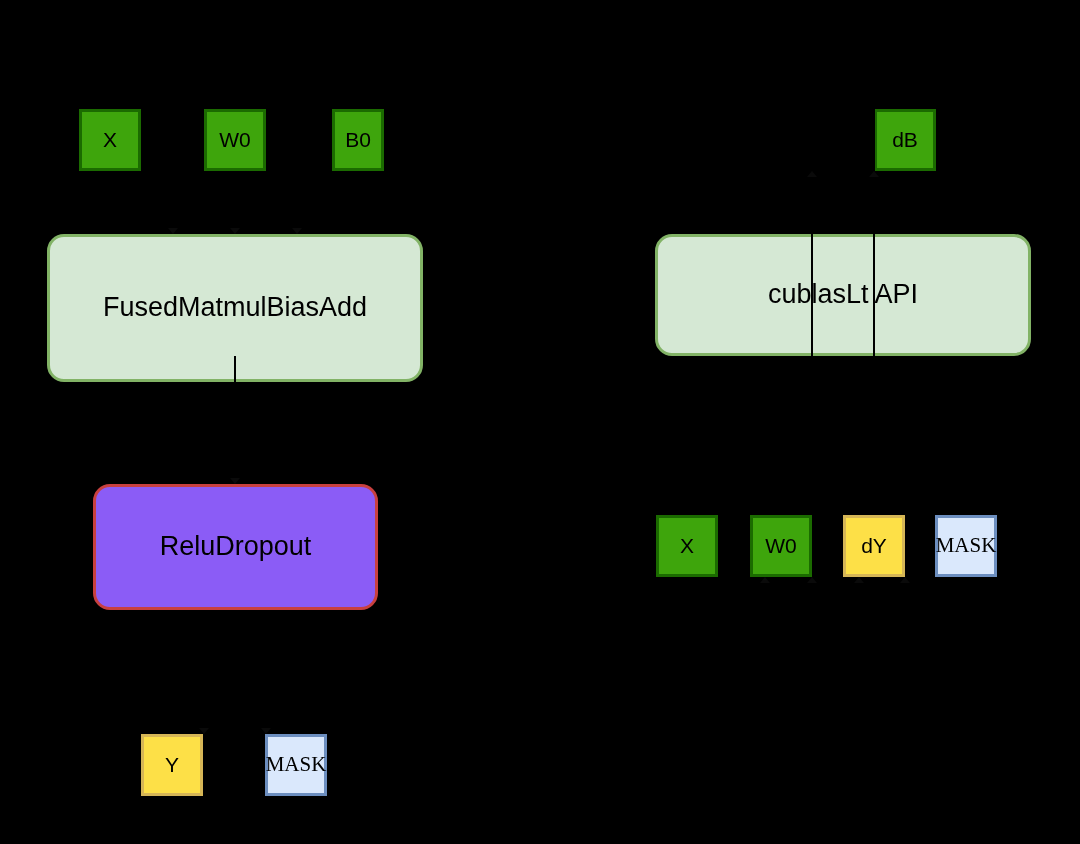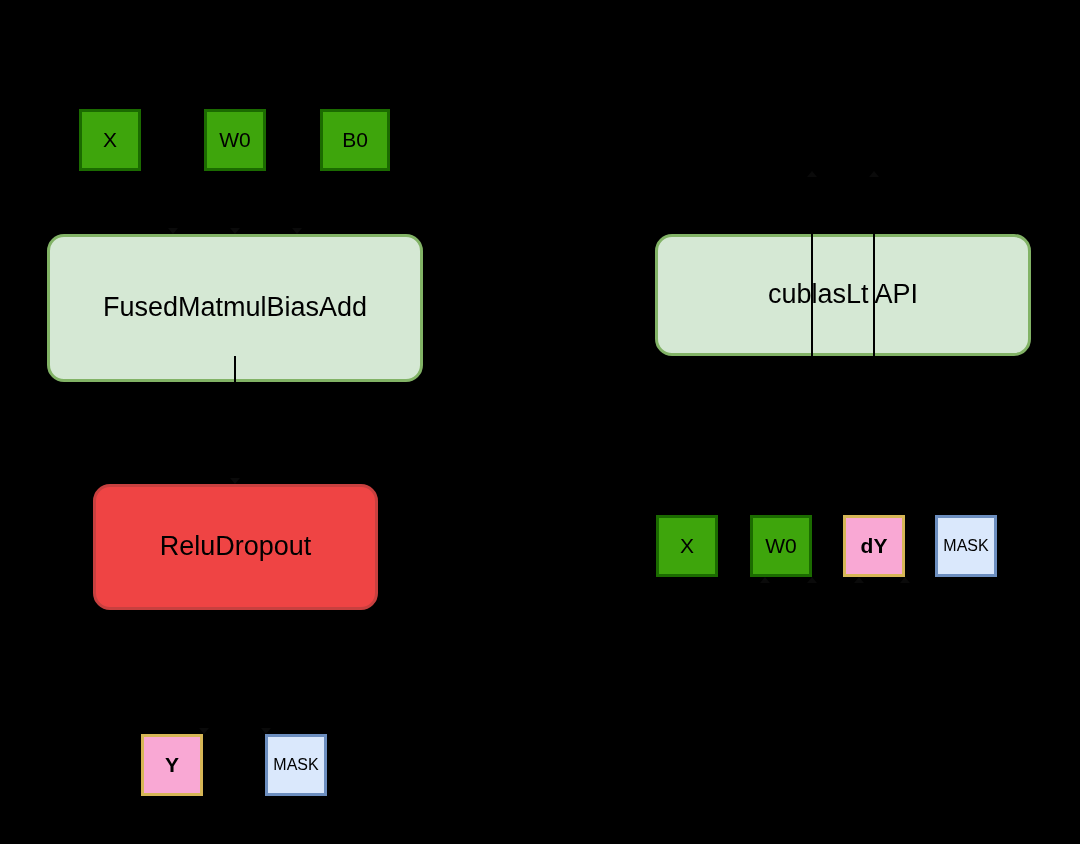--- a/index.html
+++ b/index.html
@@ -30,52 +30,51 @@
   }
 
   
   .tensor {
     width: 62px;
     height: 62px;
     border-width: 3px;
     border-style: solid;
     font-size: 21px;
   }
-  .tensor.small-label { font-size: 16px; }
+  .tensor.small-label { font-size: 21px; font-family: Liberation Serif, serif; }
 
   
   .t-green {
     background: #3ea50c;
     border-color: #1b6b00;
   }
   
   .t-yellow {
-    background: #f9a8d4;
+    background: #fde047;
     border-color: #d6b656;
-    font-weight: bold;
   }
   
   .t-blue {
     background: #dae8fc;
     border-color: #6c8ebf;
   }
 
   
   .op {
     border-width: 3px;
     border-style: solid;
     border-radius: 17px;
     font-size: 27px;
   }
   .op-green {
     background: #d5e8d4;
     border-color: #82b366;
   }
   .op-red {
-    background: #ef4444;
+    background: #8b5cf6;
     border-color: #c8403f;
   }
 
   
   .edge {
     position: absolute;
     background: #000000;
     width: 2px;
   }
   .arrow-nub {
@@ -91,22 +90,25 @@
 </head>
 <body>
 
 <div id="canvas">
     <div class="node tensor t-green" style="left: 79px; top: 109px; width: 62px; height: 62px;">
       <span>X</span>
     </div>
     <div class="node tensor t-green" style="left: 204px; top: 109px; width: 62px; height: 62px;">
       <span>W0</span>
     </div>
-    <div class="node tensor t-green" style="left: 320px; top: 109px; width: 70px; height: 62px; align-items: center;">
+    <div class="node tensor t-green" style="left: 332px; top: 109px; width: 52px; height: 62px; align-items: center;">
       <span>B0</span>
+    </div>
+    <div class="node tensor t-green" style="left: 874px; top: 109px; width: 62px; height: 62px;">
+      <span>dB</span>
     </div>
     <div class="node op op-green" style="left: 47px; top: 234px; width: 376px; height: 148px;">
       <span>FusedMatmulBiasAdd</span>
     </div>
     <div class="node op op-green" style="left: 655px; top: 234px; width: 376px; height: 122px; justify-content: center;">
       <span>cublasLt API</span>
     </div>
     <div class="node op op-red" style="left: 93px; top: 484px; width: 285px; height: 126px;">
       <span>ReluDropout</span>
     </div>

